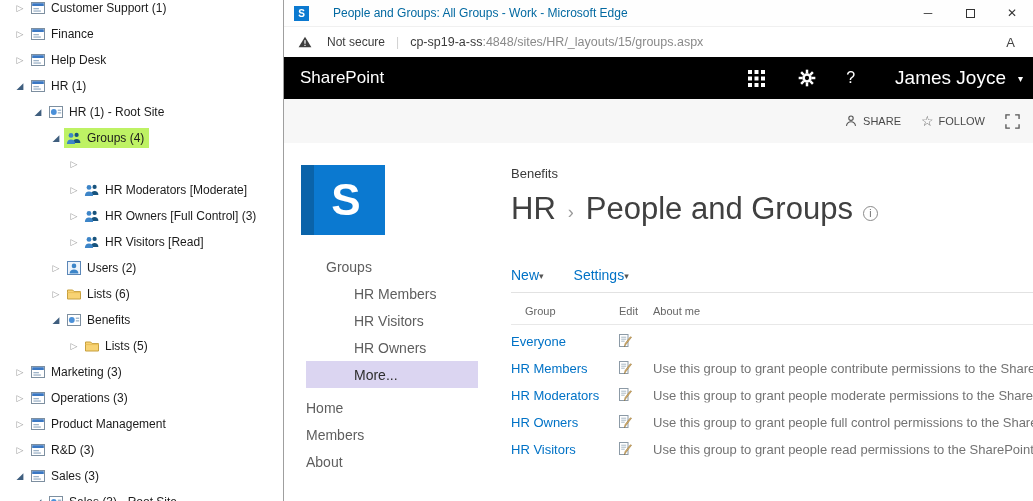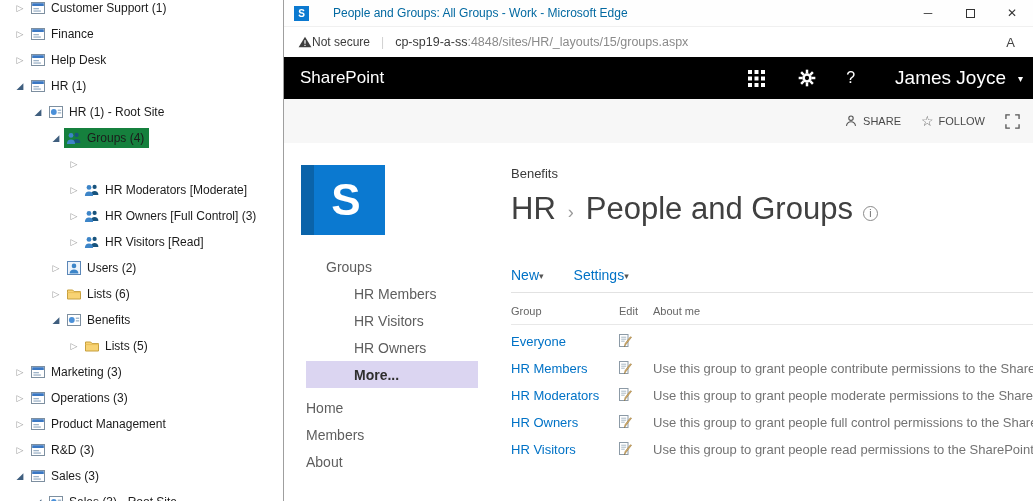--- a/index.html
+++ b/index.html
@@ -9,34 +9,34 @@
   
   .tree-panel{position:absolute;left:0;top:0;width:283px;height:501px;background:#fff;overflow:hidden}
   .tree-inner{position:absolute;top:-5px;left:0;right:0}
   .trow{display:flex;align-items:center;height:26px;font-size:12px;color:#1b1b1b;white-space:nowrap}
   .lv0{padding-left:12px}.lv1{padding-left:30px}.lv2{padding-left:48px}.lv3{padding-left:66px}
   .arw{width:16px;flex:0 0 16px;text-align:center;font-size:9px}
   .arw.c{color:#9b9b9b}
   .arw.e{color:#3f5e7e}
   .ticon{width:16px;height:16px;flex:0 0 16px;margin-right:5px}
   .grpw{display:inline-flex;align-items:center;padding:2px 5px 2px 2px}
-  .grpw.sel{background:#15803d}
+  .grpw.sel{background:#bef264}
 
   
   .edge{position:absolute;left:283px;top:0;width:750px;height:501px;background:#fff;border-left:1px solid #9f9f9f}
   .titlebar{height:27px;display:flex;align-items:center;background:#fefefe;border-bottom:1px solid #f0f0f0}
   .favicon{width:15px;height:15px;margin-left:10px;background:#0b79d0;color:#fff;font-size:10px;font-weight:bold;display:flex;align-items:center;justify-content:center}
   .wtitle{margin-left:24px;font-size:12px;color:#0369a1}
   .wcontrols{margin-left:auto;display:flex;height:100%}
   .wc{width:42px;height:100%;display:flex;align-items:center;justify-content:center;font-size:12px;color:#333}
   .maxbox{width:9px;height:9px;border:1px solid #333;display:inline-block}
 
   .addrbar{height:30px;display:flex;align-items:center;padding:0 14px;font-size:12px;color:#3c3c3c;background:#fff}
   .warn-ic{width:14px;height:14px}
-  .sec-label{margin-left:0}
+  .sec-label{margin-left:15px}
   .addr-sep{margin:0 11px;color:#d0d0d0}
   .url{font-size:12.5px}
   .url .host{color:#3c3c3c}
   .url .rest{color:#8a8a8a}
   .read-aloud{margin-left:auto;font-size:13px;color:#444;padding-right:4px}
 
   .suitebar{height:42px;background:#000;display:flex;align-items:center;color:#fff}
   .brand{margin-left:16px;font-size:17px}
   .sb-right{margin-left:auto;display:flex;align-items:center}
   .waffle{width:17px;height:17px;margin-right:33px}
@@ -60,29 +60,29 @@
   .crumb{position:absolute;left:227px;top:23px;font-size:13px;color:#3a3a3a}
   .ptitle{position:absolute;left:227px;top:48px;display:flex;align-items:center;font-size:31px;font-weight:400;color:#404040}
   .tsep{font-size:18px;color:#9a9a9a;margin:6px 12px 0 12px}
   .info-ic{width:15px;height:15px;border:1px solid #8a8a8a;border-radius:50%;font-size:10px;color:#666;display:inline-flex;align-items:center;justify-content:center;margin-left:10px;margin-top:8px;flex:0 0 15px}
 
   .nav{position:absolute;left:17px;top:110px;width:186px;font-size:14px;color:#5e5e5e}
   .nav-row{height:27px;display:flex;align-items:center}
   .nh{padding-left:25px}
   .ns{padding-left:53px}
   .nt{padding-left:5px}
-  .nav-more{margin-left:5px;width:172px;padding-left:48px;background:#dbd5f1;color:#2e2e2e;font-weight:bold}
+  .nav-more{margin-left:5px;width:172px;padding-left:48px;background:#dbd5f1;color:#2e2e2e;font-weight:normal}
   .nav-gap{height:6px}
 
   .toolbar{position:absolute;left:227px;top:124px;display:flex;gap:30px;font-size:14px}
   .menu{color:#0072c6;display:flex;align-items:center;cursor:pointer}
   .mcaret{font-size:9px;color:#555;margin-top:2px}
   .divider{position:absolute;left:227px;right:0;top:149px;border-top:1px solid #e2e2e2}
   .thead{position:absolute;left:227px;right:0;top:162px;font-size:11px;color:#666;height:14px}
-  .th-group{position:absolute;left:0}
+  .th-group{position:absolute;left:14px}
   .th-edit{position:absolute;left:108px}
   .th-about{position:absolute;left:142px}
   .thead-line{position:absolute;left:227px;right:0;top:181px;border-top:1px solid #e8e8e8}
   .rows{position:absolute;left:227px;right:0;top:184px}
   .row{position:relative;height:27px}
   .g-link{position:absolute;left:0;top:50%;transform:translateY(-50%);font-size:13px;color:#0072c6}
   .edit-ic{position:absolute;left:106px;top:50%;transform:translateY(-50%);width:16px;height:16px}
   .about{position:absolute;left:142px;right:0;top:50%;transform:translateY(-50%);font-size:13px;color:#737373;white-space:nowrap;overflow:hidden}
 </style>
 </head>

